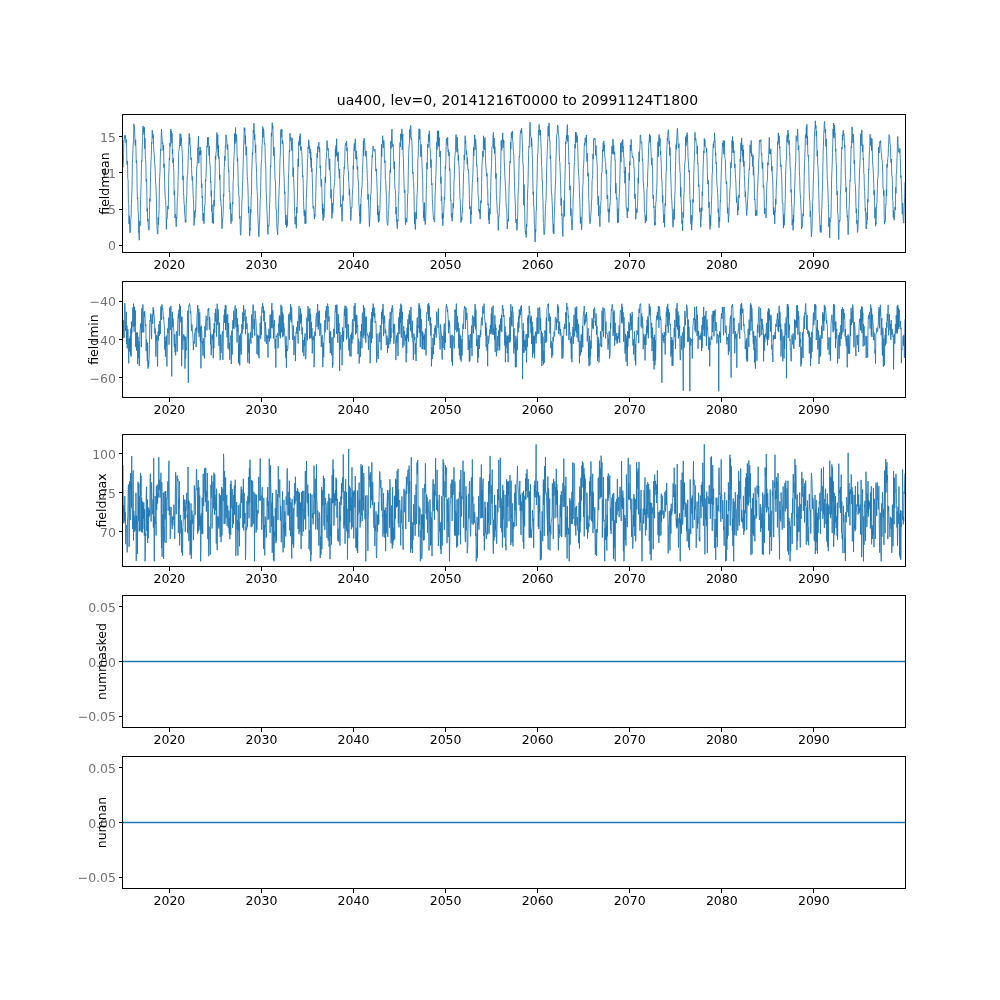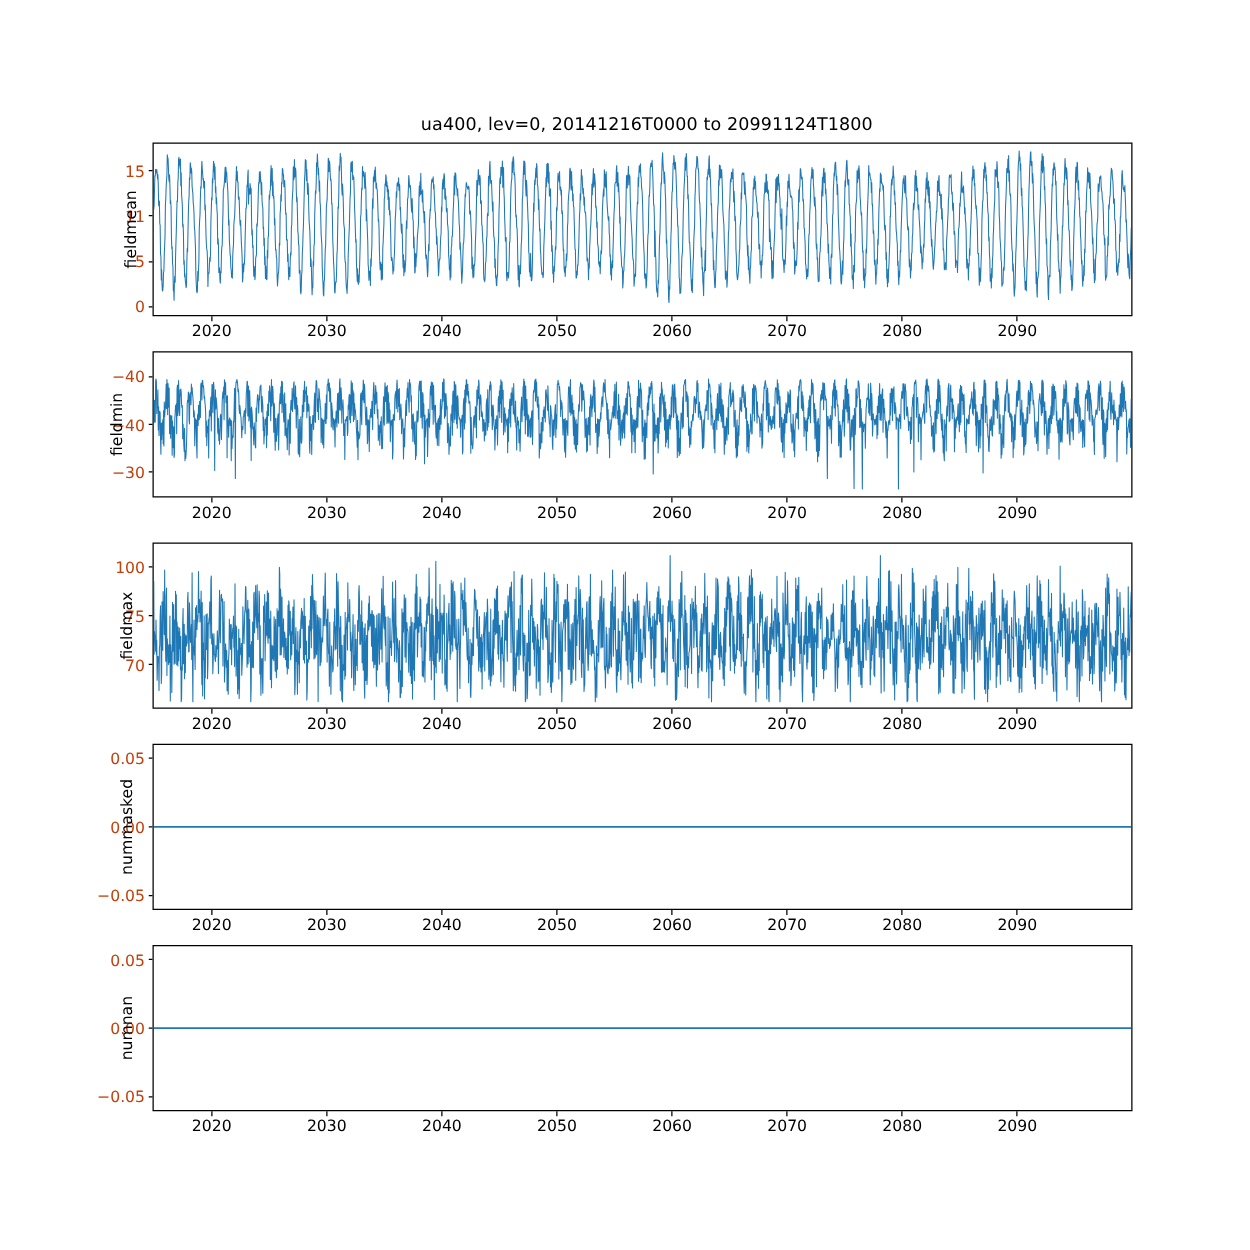--- a/index.html
+++ b/index.html
@@ -55,21 +55,21 @@
   .xtick {
     position: absolute;
     font-size: 12.5px;
     color: #000000;
     transform: translateX(-50%);
     white-space: nowrap;
   }
   .ytick {
     position: absolute;
     font-size: 12.5px;
-    color: #c2410c;
+    color: #737373;
     transform: translateY(-50%);
     white-space: nowrap;
     text-align: right;
     right: 0;
   }
   .xlabel {
     position: absolute;
     font-size: 12.5px;
     color: #000000;
     text-align: center;
@@ -112,21 +112,21 @@
     <div class="xtick" style="left: 721.791px; top: 257px;">2080</div>
     <div class="tickmark" style="left: 721.291px; top: 253px; width: 1px; height: 3.5px;"></div>
     <div class="xtick" style="left: 813.856px; top: 257px;">2090</div>
     <div class="tickmark" style="left: 813.356px; top: 253px; width: 1px; height: 3.5px;"></div>
     <div class="ylabel" style="width: 139px; left: 34px; top: 175.5px; transform: translateX(-69.5px) rotate(-90deg); transform-origin: 50% 50%; margin-left: 69.5px;">fieldmean</div>
     <div class="panel" style="left: 122px; top: 281px; width: 784px; height: 117px;">
       <svg viewBox="0 0 782 115" preserveAspectRatio="none">
         <path stroke-width="0.85" d="M 0.00 55.98 L 0.30 55.94 L 0.60 38.25 L 0.90 52.28 L 1.20 55.69 L 1.50 22.86 L 1.81 21.15 L 2.11 23.49 L 2.41 48.88 L 2.71 39.90 L 3.01 41.13 L 3.31 29.81 L 3.61 62.00 L 3.91 43.47 L 4.21 66.34 L 4.51 48.59 L 4.81 46.95 L 5.12 48.77 L 5.42 68.96 L 5.72 81.33 L 6.02 56.84 L 6.32 69.58 L 6.62 56.11 L 6.92 65.24 L 7.22 53.90 L 7.52 72.97 L 7.82 46.60 L 8.12 74.77 L 8.42 39.56 L 8.73 51.31 L 9.03 46.59 L 9.33 44.18 L 9.63 36.59 L 9.93 25.46 L 10.23 44.88 L 10.53 21.62 L 10.83 27.69 L 11.13 49.73 L 11.43 24.80 L 11.73 31.12 L 12.04 43.86 L 12.34 28.49 L 12.64 64.89 L 12.94 49.97 L 13.24 50.43 L 13.54 68.58 L 13.84 50.92 L 14.14 55.89 L 14.44 50.57 L 14.74 82.12 L 15.04 54.80 L 15.35 74.02 L 15.65 76.15 L 15.95 59.41 L 16.25 83.98 L 16.55 81.55 L 16.85 52.54 L 17.15 48.71 L 17.45 42.42 L 17.75 45.24 L 18.05 40.98 L 18.35 65.06 L 18.65 28.95 L 18.96 26.12 L 19.26 50.43 L 19.56 46.91 L 19.86 22.48 L 20.16 36.54 L 20.46 44.96 L 20.76 50.45 L 21.06 29.84 L 21.36 34.81 L 21.66 29.22 L 21.96 32.29 L 22.27 41.46 L 22.57 44.13 L 22.87 42.44 L 23.17 69.03 L 23.47 57.36 L 23.77 64.58 L 24.07 74.16 L 24.37 79.19 L 24.67 60.71 L 24.97 86.62 L 25.27 78.66 L 25.58 84.73 L 25.88 81.02 L 26.18 74.60 L 26.48 62.48 L 26.78 40.76 L 27.08 37.96 L 27.38 39.53 L 27.68 31.53 L 27.98 33.80 L 28.28 54.15 L 28.58 57.11 L 28.88 34.18 L 29.19 32.15 L 29.49 32.74 L 29.79 41.76 L 30.09 25.29 L 30.39 32.36 L 30.69 28.03 L 30.99 32.88 L 31.29 35.35 L 31.59 39.97 L 31.89 51.59 L 32.19 46.39 L 32.50 48.93 L 32.80 74.54 L 33.10 64.47 L 33.40 52.95 L 33.70 58.50 L 34.00 54.11 L 34.30 75.61 L 34.60 84.44 L 34.90 52.61 L 35.20 49.42 L 35.50 58.36 L 35.81 42.29 L 36.11 48.84 L 36.41 53.77 L 36.71 38.99 L 37.01 41.68 L 37.31 51.97 L 37.61 26.19 L 37.91 24.44 L 38.21 25.35 L 38.51 37.95 L 38.81 22.68 L 39.12 22.39 L 39.42 27.36 L 39.72 26.54 L 40.02 29.28 L 40.32 36.61 L 40.62 34.93 L 40.92 39.66 L 41.22 42.44 L 41.52 48.28 L 41.82 67.58 L 42.12 54.82 L 42.42 74.64 L 42.73 62.61 L 43.03 59.11 L 43.33 63.98 L 43.63 53.66 L 43.93 84.45 L 44.23 55.62 L 44.53 46.95 L 44.83 46.34 L 45.13 50.80 L 45.43 40.09 L 45.73 35.59 L 46.04 62.71 L 46.34 35.26 L 46.64 25.52 L 46.94 25.81 L 47.24 47.99 L 47.54 28.98 L 47.84 23.92 L 48.14 27.01 L 48.44 48.14 L 48.74 94.43 L 49.04 42.36 L 49.35 29.82 L 49.65 45.24 L 49.95 36.31 L 50.25 39.74 L 50.55 43.74 L 50.85 50.37 L 51.15 63.19 L 51.45 65.13 L 51.75 52.53 L 52.05 70.36 L 52.35 62.06 L 52.65 73.33 L 52.96 61.31 L 53.26 51.00 L 53.56 49.38 L 53.86 57.24 L 54.16 69.63 L 54.46 54.22 L 54.76 39.09 L 55.06 34.66 L 55.36 31.46 L 55.66 36.46 L 55.96 27.62 L 56.27 53.73 L 56.57 21.83 L 56.87 24.10 L 57.17 33.61 L 57.47 24.14 L 57.77 40.26 L 58.07 34.59 L 58.37 36.26 L 58.67 84.15 L 58.97 34.68 L 59.27 54.30 L 59.58 54.02 L 59.88 67.72 L 60.18 56.67 L 60.48 53.48 L 60.78 52.26 L 61.08 58.45 L 61.38 53.84 L 61.68 54.16 L 61.98 86.54 L 62.28 54.75 L 62.58 76.75 L 62.88 66.63 L 63.19 68.11 L 63.49 67.95 L 63.79 54.92 L 64.09 55.38 L 64.39 41.48 L 64.69 28.69 L 64.99 44.05 L 65.29 100.76 L 65.59 27.76 L 65.89 23.42 L 66.19 24.00 L 66.50 21.56 L 66.80 22.91 L 67.10 25.16 L 67.40 31.39 L 67.70 29.29 L 68.00 32.89 L 68.30 45.03 L 68.60 48.82 L 68.90 42.45 L 69.20 45.99 L 69.50 50.20 L 69.81 52.06 L 70.11 59.03 L 70.41 68.10 L 70.71 59.28 L 71.01 61.80 L 71.31 61.42 L 71.61 51.16 L 71.91 51.19 L 72.21 48.52 L 72.51 46.48 L 72.81 50.50 L 73.12 64.93 L 73.42 44.87 L 73.72 48.32 L 74.02 32.66 L 74.32 30.53 L 74.62 23.40 L 74.92 23.04 L 75.22 50.78 L 75.52 32.99 L 75.82 26.84 L 76.12 54.78 L 76.42 49.59 L 76.73 30.39 L 77.03 41.47 L 77.33 59.70 L 77.63 44.93 L 77.93 86.32 L 78.23 43.68 L 78.53 46.60 L 78.83 50.52 L 79.13 61.06 L 79.43 59.41 L 79.73 66.16 L 80.04 73.77 L 80.34 56.25 L 80.64 61.22 L 80.94 65.00 L 81.24 75.53 L 81.54 76.34 L 81.84 44.37 L 82.14 55.23 L 82.44 45.33 L 82.74 38.92 L 83.04 33.74 L 83.35 34.06 L 83.65 37.14 L 83.95 48.32 L 84.25 37.62 L 84.55 38.10 L 84.85 30.95 L 85.15 26.87 L 85.45 28.94 L 85.75 26.04 L 86.05 40.36 L 86.35 47.55 L 86.65 34.96 L 86.96 39.06 L 87.26 42.17 L 87.56 62.34 L 87.86 51.76 L 88.16 73.18 L 88.46 63.39 L 88.76 66.68 L 89.06 53.67 L 89.36 57.49 L 89.66 54.43 L 89.96 52.01 L 90.27 76.17 L 90.57 46.96 L 90.87 65.99 L 91.17 41.23 L 91.47 47.23 L 91.77 50.53 L 92.07 30.95 L 92.37 39.62 L 92.67 26.72 L 92.97 30.99 L 93.27 35.50 L 93.58 54.66 L 93.88 35.26 L 94.18 21.72 L 94.48 42.76 L 94.78 39.94 L 95.08 27.05 L 95.38 30.04 L 95.68 41.80 L 95.98 63.84 L 96.28 40.53 L 96.58 42.86 L 96.88 66.87 L 97.19 78.17 L 97.49 52.66 L 97.79 53.10 L 98.09 71.08 L 98.39 65.87 L 98.69 66.20 L 98.99 53.28 L 99.29 50.77 L 99.59 49.09 L 99.89 77.89 L 100.19 61.06 L 100.50 40.49 L 100.80 38.46 L 101.10 32.84 L 101.40 40.92 L 101.70 27.44 L 102.00 40.15 L 102.30 22.96 L 102.60 48.09 L 102.90 23.46 L 103.20 41.98 L 103.50 33.54 L 103.81 51.05 L 104.11 55.49 L 104.41 48.82 L 104.71 32.19 L 105.01 66.47 L 105.31 53.28 L 105.61 41.05 L 105.91 65.70 L 106.21 68.02 L 106.51 60.92 L 106.81 77.78 L 107.12 59.34 L 107.42 53.62 L 107.72 54.48 L 108.02 57.52 L 108.32 82.03 L 108.62 51.41 L 108.92 48.69 L 109.22 72.65 L 109.52 44.28 L 109.82 38.20 L 110.12 39.42 L 110.42 46.05 L 110.73 28.68 L 111.03 47.12 L 111.33 40.04 L 111.63 34.97 L 111.93 24.99 L 112.23 23.50 L 112.53 38.51 L 112.83 45.26 L 113.13 43.46 L 113.43 26.55 L 113.73 41.72 L 114.04 60.44 L 114.34 36.01 L 114.64 49.85 L 114.94 42.39 L 115.24 45.38 L 115.54 80.48 L 115.84 61.90 L 116.14 81.77 L 116.44 53.49 L 116.74 83.38 L 117.04 68.23 L 117.35 69.08 L 117.65 51.52 L 117.95 72.05 L 118.25 72.57 L 118.55 69.21 L 118.85 42.18 L 119.15 51.57 L 119.45 41.44 L 119.75 30.33 L 120.05 47.23 L 120.35 30.64 L 120.65 23.12 L 120.96 39.14 L 121.26 31.08 L 121.56 32.72 L 121.86 30.97 L 122.16 27.38 L 122.46 52.15 L 122.76 41.32 L 123.06 34.53 L 123.36 46.90 L 123.66 45.26 L 123.96 41.28 L 124.27 43.64 L 124.57 74.73 L 124.87 80.61 L 125.17 51.13 L 125.47 70.42 L 125.77 60.04 L 126.07 57.34 L 126.37 81.59 L 126.67 61.84 L 126.97 54.94 L 127.27 50.41 L 127.58 50.36 L 127.88 61.61 L 128.18 47.26 L 128.48 37.90 L 128.78 32.44 L 129.08 55.32 L 129.38 55.90 L 129.68 27.63 L 129.98 22.50 L 130.28 22.73 L 130.58 27.83 L 130.88 47.24 L 131.19 37.20 L 131.49 41.51 L 131.79 53.63 L 132.09 28.78 L 132.39 31.71 L 132.69 36.67 L 132.99 38.43 L 133.29 44.19 L 133.59 44.78 L 133.89 71.95 L 134.19 65.41 L 134.50 52.69 L 134.80 59.35 L 135.10 73.37 L 135.40 53.62 L 135.70 66.55 L 136.00 76.29 L 136.30 54.35 L 136.60 55.03 L 136.90 52.83 L 137.20 40.84 L 137.50 56.81 L 137.81 56.90 L 138.11 33.94 L 138.41 52.94 L 138.71 27.01 L 139.01 25.17 L 139.31 25.71 L 139.61 21.19 L 139.91 30.83 L 140.21 27.49 L 140.51 24.45 L 140.81 39.23 L 141.12 28.51 L 141.42 31.58 L 141.72 44.90 L 142.02 59.64 L 142.32 40.19 L 142.62 44.67 L 142.92 47.27 L 143.22 60.07 L 143.52 61.94 L 143.82 52.81 L 144.12 56.08 L 144.42 54.08 L 144.73 62.14 L 145.03 75.50 L 145.33 52.98 L 145.63 55.89 L 145.93 46.74 L 146.23 54.57 L 146.53 59.50 L 146.83 40.43 L 147.13 32.81 L 147.43 48.67 L 147.73 56.51 L 148.04 32.27 L 148.34 45.88 L 148.64 24.35 L 148.94 21.12 L 149.24 46.26 L 149.54 29.57 L 149.84 28.29 L 150.14 34.12 L 150.44 56.43 L 150.74 43.10 L 151.04 43.99 L 151.35 37.91 L 151.65 45.36 L 151.95 66.33 L 152.25 64.85 L 152.55 57.09 L 152.85 85.52 L 153.15 53.89 L 153.45 54.85 L 153.75 54.78 L 154.05 53.13 L 154.35 51.83 L 154.65 51.16 L 154.96 66.30 L 155.26 63.47 L 155.56 41.93 L 155.86 45.35 L 156.16 36.09 L 156.46 33.50 L 156.76 53.69 L 157.06 34.17 L 157.36 56.16 L 157.66 41.81 L 157.96 22.71 L 158.27 38.06 L 158.57 50.45 L 158.87 24.37 L 159.17 40.92 L 159.47 30.45 L 159.77 55.22 L 160.07 32.36 L 160.37 53.67 L 160.67 40.82 L 160.97 45.73 L 161.27 45.83 L 161.58 50.28 L 161.88 54.43 L 162.18 62.54 L 162.48 67.24 L 162.78 75.87 L 163.08 54.29 L 163.38 85.75 L 163.68 63.34 L 163.98 65.36 L 164.28 69.09 L 164.58 67.48 L 164.88 66.59 L 165.19 53.88 L 165.49 34.27 L 165.79 32.37 L 166.09 49.93 L 166.39 57.63 L 166.69 32.17 L 166.99 30.44 L 167.29 38.06 L 167.59 22.12 L 167.89 25.52 L 168.19 40.18 L 168.50 25.41 L 168.80 28.37 L 169.10 41.59 L 169.40 50.23 L 169.70 57.99 L 170.00 56.94 L 170.30 43.54 L 170.60 50.71 L 170.90 73.05 L 171.20 70.47 L 171.50 53.90 L 171.81 54.27 L 172.11 55.06 L 172.41 79.11 L 172.71 59.67 L 173.01 50.26 L 173.31 50.97 L 173.61 45.16 L 173.91 51.90 L 174.21 49.60 L 174.51 39.07 L 174.81 46.66 L 175.12 61.50 L 175.42 38.29 L 175.72 30.08 L 176.02 23.97 L 176.32 30.36 L 176.62 48.71 L 176.92 33.72 L 177.22 41.57 L 177.52 26.52 L 177.82 31.45 L 178.12 40.45 L 178.42 31.78 L 178.73 46.50 L 179.03 52.46 L 179.33 45.54 L 179.63 70.40 L 179.93 65.95 L 180.23 57.94 L 180.53 60.31 L 180.83 74.19 L 181.13 65.02 L 181.43 55.16 L 181.73 63.96 L 182.04 51.41 L 182.34 76.93 L 182.64 76.91 L 182.94 76.76 L 183.24 63.16 L 183.54 46.64 L 183.84 35.48 L 184.14 54.97 L 184.44 58.26 L 184.74 31.45 L 185.04 24.18 L 185.35 39.20 L 185.65 38.97 L 185.95 27.34 L 186.25 38.26 L 186.55 56.84 L 186.85 26.36 L 187.15 55.57 L 187.45 31.86 L 187.75 34.09 L 188.05 56.56 L 188.35 40.30 L 188.65 55.31 L 188.96 45.98 L 189.26 71.35 L 189.56 63.69 L 189.86 54.77 L 190.16 58.10 L 190.46 54.14 L 190.76 53.58 L 191.06 85.14 L 191.36 79.38 L 191.66 49.68 L 191.96 50.40 L 192.27 53.76 L 192.57 54.10 L 192.87 36.93 L 193.17 33.52 L 193.47 32.14 L 193.77 30.84 L 194.07 44.89 L 194.37 26.52 L 194.67 21.95 L 194.97 30.99 L 195.27 47.53 L 195.58 29.57 L 195.88 43.20 L 196.18 38.82 L 196.48 28.75 L 196.78 53.76 L 197.08 52.04 L 197.38 47.54 L 197.68 41.16 L 197.98 46.13 L 198.28 64.95 L 198.58 55.40 L 198.88 56.86 L 199.19 53.05 L 199.49 61.98 L 199.79 85.20 L 200.09 71.84 L 200.39 60.87 L 200.69 75.32 L 200.99 59.96 L 201.29 54.24 L 201.59 42.29 L 201.89 38.23 L 202.19 50.36 L 202.50 36.47 L 202.80 28.63 L 203.10 35.74 L 203.40 24.01 L 203.70 35.97 L 204.00 40.31 L 204.30 47.75 L 204.60 21.56 L 204.90 25.41 L 205.20 24.58 L 205.50 27.37 L 205.81 39.47 L 206.11 34.57 L 206.41 60.90 L 206.71 49.88 L 207.01 54.90 L 207.31 71.14 L 207.61 49.06 L 207.91 55.54 L 208.21 56.53 L 208.51 71.40 L 208.81 73.27 L 209.12 55.28 L 209.42 85.63 L 209.72 80.87 L 210.02 82.51 L 210.32 58.24 L 210.62 46.87 L 210.92 47.11 L 211.22 55.49 L 211.52 53.60 L 211.82 42.01 L 212.12 27.53 L 212.42 25.54 L 212.73 23.11 L 213.03 30.40 L 213.33 23.30 L 213.63 51.97 L 213.93 22.58 L 214.23 34.81 L 214.53 51.21 L 214.83 60.63 L 215.13 32.09 L 215.43 33.76 L 215.73 50.94 L 216.04 41.03 L 216.34 64.36 L 216.64 89.03 L 216.94 50.03 L 217.24 67.71 L 217.54 62.68 L 217.84 54.68 L 218.14 54.51 L 218.44 53.40 L 218.74 52.87 L 219.04 83.24 L 219.35 68.49 L 219.65 45.36 L 219.95 58.48 L 220.25 49.05 L 220.55 59.72 L 220.85 52.39 L 221.15 31.70 L 221.45 27.07 L 221.75 34.04 L 222.05 23.67 L 222.35 33.54 L 222.65 45.66 L 222.96 24.12 L 223.26 25.90 L 223.56 57.40 L 223.86 26.44 L 224.16 41.53 L 224.46 42.66 L 224.76 47.54 L 225.06 55.77 L 225.36 42.30 L 225.66 64.05 L 225.96 68.45 L 226.27 56.40 L 226.57 64.62 L 226.87 74.16 L 227.17 54.96 L 227.47 53.96 L 227.77 52.82 L 228.07 74.56 L 228.37 53.86 L 228.67 50.68 L 228.97 61.46 L 229.27 40.72 L 229.58 37.44 L 229.88 57.42 L 230.18 45.77 L 230.48 44.78 L 230.78 40.16 L 231.08 23.86 L 231.38 38.91 L 231.68 29.51 L 231.98 21.11 L 232.28 21.84 L 232.58 52.52 L 232.88 32.69 L 233.19 51.12 L 233.49 50.26 L 233.79 33.11 L 234.09 39.81 L 234.39 45.13 L 234.69 43.03 L 234.99 72.16 L 235.29 68.47 L 235.59 56.89 L 235.89 63.12 L 236.19 81.48 L 236.50 73.46 L 236.80 74.05 L 237.10 59.66 L 237.40 74.73 L 237.70 49.25 L 238.00 50.55 L 238.30 54.24 L 238.60 42.10 L 238.90 66.27 L 239.20 33.84 L 239.50 30.73 L 239.81 34.66 L 240.11 55.94 L 240.41 23.15 L 240.71 24.64 L 241.01 53.34 L 241.31 41.04 L 241.61 25.85 L 241.91 37.43 L 242.21 57.01 L 242.51 35.41 L 242.81 60.58 L 243.12 34.46 L 243.42 37.72 L 243.72 50.02 L 244.02 50.40 L 244.32 53.38 L 244.62 52.34 L 244.92 53.16 L 245.22 57.81 L 245.52 67.77 L 245.82 53.75 L 246.12 55.38 L 246.42 53.33 L 246.73 50.28 L 247.03 81.18 L 247.33 78.62 L 247.63 43.04 L 247.93 38.21 L 248.23 36.42 L 248.53 61.15 L 248.83 30.06 L 249.13 56.43 L 249.43 26.16 L 249.73 40.09 L 250.04 21.64 L 250.34 22.51 L 250.64 33.88 L 250.94 26.18 L 251.24 25.46 L 251.54 35.54 L 251.84 31.21 L 252.14 40.58 L 252.44 39.53 L 252.74 39.09 L 253.04 42.33 L 253.35 57.33 L 253.65 80.64 L 253.95 51.76 L 254.25 65.31 L 254.55 73.87 L 254.85 73.15 L 255.15 77.07 L 255.45 72.26 L 255.75 55.99 L 256.05 51.59 L 256.35 50.52 L 256.65 56.78 L 256.96 60.04 L 257.26 43.20 L 257.56 45.69 L 257.86 44.42 L 258.16 68.27 L 258.46 30.04 L 258.76 42.20 L 259.06 36.80 L 259.36 27.12 L 259.66 36.83 L 259.96 21.94 L 260.27 24.88 L 260.57 54.05 L 260.87 35.72 L 261.17 41.16 L 261.47 33.73 L 261.77 37.05 L 262.07 51.40 L 262.37 47.09 L 262.67 47.72 L 262.97 49.98 L 263.27 62.91 L 263.58 62.05 L 263.88 53.60 L 264.18 53.75 L 264.48 70.73 L 264.78 62.17 L 265.08 56.13 L 265.38 66.24 L 265.68 65.62 L 265.98 42.12 L 266.28 38.70 L 266.58 37.10 L 266.88 62.21 L 267.19 29.87 L 267.49 59.38 L 267.79 46.23 L 268.09 55.98 L 268.39 34.89 L 268.69 26.39 L 268.99 30.14 L 269.29 23.20 L 269.59 25.24 L 269.89 26.19 L 270.19 50.73 L 270.50 42.41 L 270.80 61.87 L 271.10 57.43 L 271.40 41.94 L 271.70 44.95 L 272.00 52.77 L 272.30 59.03 L 272.60 59.16 L 272.90 78.07 L 273.20 67.36 L 273.50 53.57 L 273.81 60.82 L 274.11 60.61 L 274.41 50.66 L 274.71 59.23 L 275.01 74.03 L 275.31 58.14 L 275.61 37.36 L 275.91 35.30 L 276.21 47.20 L 276.51 30.65 L 276.81 52.15 L 277.12 26.69 L 277.42 40.92 L 277.72 21.74 L 278.02 26.12 L 278.32 55.73 L 278.62 23.36 L 278.92 31.77 L 279.22 36.88 L 279.52 30.14 L 279.82 65.76 L 280.12 54.73 L 280.42 53.51 L 280.73 44.27 L 281.03 63.54 L 281.33 48.94 L 281.63 52.41 L 281.93 54.45 L 282.23 55.05 L 282.53 58.69 L 282.83 53.34 L 283.13 80.25 L 283.43 52.25 L 283.73 71.15 L 284.04 45.72 L 284.34 56.33 L 284.64 40.33 L 284.94 37.18 L 285.24 40.85 L 285.54 59.61 L 285.84 32.33 L 286.14 32.49 L 286.44 42.18 L 286.74 28.29 L 287.04 37.11 L 287.35 33.73 L 287.65 49.17 L 287.95 24.89 L 288.25 40.22 L 288.55 49.85 L 288.85 52.24 L 289.15 55.71 L 289.45 38.78 L 289.75 59.68 L 290.05 59.41 L 290.35 77.95 L 290.65 57.91 L 290.96 51.55 L 291.26 57.88 L 291.56 57.22 L 291.86 54.87 L 292.16 72.18 L 292.46 61.39 L 292.76 66.72 L 293.06 79.02 L 293.36 64.51 L 293.66 46.42 L 293.96 41.65 L 294.27 35.59 L 294.57 55.38 L 294.87 42.83 L 295.17 46.13 L 295.47 27.20 L 295.77 27.28 L 296.07 21.28 L 296.37 50.63 L 296.67 23.24 L 296.97 31.49 L 297.27 65.19 L 297.58 26.78 L 297.88 53.82 L 298.18 42.06 L 298.48 37.47 L 298.78 46.37 L 299.08 67.06 L 299.38 49.48 L 299.68 67.04 L 299.98 50.66 L 300.28 57.33 L 300.58 54.03 L 300.88 64.53 L 301.19 67.91 L 301.49 52.56 L 301.79 67.31 L 302.09 52.45 L 302.39 47.13 L 302.69 46.54 L 302.99 73.49 L 303.29 61.94 L 303.59 34.04 L 303.89 30.50 L 304.19 31.82 L 304.50 28.41 L 304.80 23.09 L 305.10 21.89 L 305.40 38.88 L 305.70 21.19 L 306.00 35.71 L 306.30 23.86 L 306.60 38.64 L 306.90 42.79 L 307.20 43.78 L 307.50 35.41 L 307.81 53.47 L 308.11 41.53 L 308.41 84.30 L 308.71 76.83 L 309.01 65.20 L 309.31 76.96 L 309.61 74.46 L 309.91 55.94 L 310.21 66.13 L 310.51 72.20 L 310.81 51.98 L 311.12 52.03 L 311.42 62.72 L 311.72 46.13 L 312.02 50.36 L 312.32 43.40 L 312.62 52.14 L 312.92 46.25 L 313.22 55.59 L 313.52 31.28 L 313.82 29.63 L 314.12 33.08 L 314.42 36.32 L 314.73 41.29 L 315.03 46.12 L 315.33 26.56 L 315.63 37.44 L 315.93 49.22 L 316.23 53.13 L 316.53 57.40 L 316.83 56.81 L 317.13 67.38 L 317.43 42.43 L 317.73 44.85 L 318.04 49.72 L 318.34 50.47 L 318.64 58.82 L 318.94 73.63 L 319.24 77.55 L 319.54 53.82 L 319.84 54.11 L 320.14 66.17 L 320.44 59.91 L 320.74 50.12 L 321.04 44.79 L 321.35 41.55 L 321.65 68.03 L 321.95 49.59 L 322.25 60.95 L 322.55 50.20 L 322.85 25.40 L 323.15 25.33 L 323.45 22.27 L 323.75 25.67 L 324.05 24.58 L 324.35 30.03 L 324.65 27.30 L 324.96 32.67 L 325.26 37.07 L 325.56 51.26 L 325.86 38.17 L 326.16 45.07 L 326.46 39.90 L 326.76 43.42 L 327.06 53.49 L 327.36 65.95 L 327.66 53.77 L 327.96 54.25 L 328.27 53.49 L 328.57 75.87 L 328.87 79.69 L 329.17 52.68 L 329.47 83.70 L 329.77 67.21 L 330.07 55.39 L 330.37 54.36 L 330.67 55.96 L 330.97 62.93 L 331.27 66.42 L 331.58 37.14 L 331.88 27.49 L 332.18 30.00 L 332.48 28.00 L 332.78 47.87 L 333.08 28.31 L 333.38 21.59 L 333.68 50.20 L 333.98 48.61 L 334.28 38.97 L 334.58 34.00 L 334.88 48.82 L 335.19 40.61 L 335.49 56.37 L 335.79 66.31 L 336.09 46.15 L 336.39 73.42 L 336.69 51.80 L 336.99 66.79 L 337.29 77.45 L 337.59 55.96 L 337.89 53.64 L 338.19 79.61 L 338.50 61.45 L 338.80 57.30 L 339.10 73.52 L 339.40 55.51 L 339.70 48.02 L 340.00 41.72 L 340.30 47.07 L 340.60 42.41 L 340.90 28.59 L 341.20 27.38 L 341.50 24.05 L 341.81 26.22 L 342.11 25.32 L 342.41 46.99 L 342.71 37.59 L 343.01 25.83 L 343.31 37.80 L 343.61 37.80 L 343.91 30.81 L 344.21 36.65 L 344.51 38.89 L 344.81 54.09 L 345.12 67.91 L 345.42 65.27 L 345.72 53.41 L 346.02 52.77 L 346.32 79.66 L 346.62 58.14 L 346.92 78.60 L 347.22 59.76 L 347.52 52.80 L 347.82 51.94 L 348.12 65.86 L 348.42 56.80 L 348.73 43.50 L 349.03 73.94 L 349.33 36.82 L 349.63 33.63 L 349.93 38.52 L 350.23 45.20 L 350.53 51.41 L 350.83 34.97 L 351.13 44.56 L 351.43 41.97 L 351.73 28.36 L 352.04 22.08 L 352.34 24.29 L 352.64 47.39 L 352.94 27.74 L 353.24 46.27 L 353.54 64.01 L 353.84 57.07 L 354.14 58.09 L 354.44 57.74 L 354.74 80.70 L 355.04 52.99 L 355.35 75.62 L 355.65 65.33 L 355.95 53.54 L 356.25 66.95 L 356.55 62.66 L 356.85 53.45 L 357.15 55.10 L 357.45 48.29 L 357.75 53.18 L 358.05 41.93 L 358.35 38.91 L 358.65 35.44 L 358.96 38.25 L 359.26 43.39 L 359.56 28.10 L 359.86 24.29 L 360.16 26.27 L 360.46 31.56 L 360.76 31.19 L 361.06 21.64 L 361.36 33.88 L 361.66 36.18 L 361.96 38.59 L 362.27 41.98 L 362.57 53.73 L 362.87 40.82 L 363.17 65.05 L 363.47 45.68 L 363.77 57.09 L 364.07 68.85 L 364.37 62.42 L 364.67 84.17 L 364.97 53.66 L 365.27 61.17 L 365.58 61.58 L 365.88 58.47 L 366.18 55.58 L 366.48 52.69 L 366.78 47.76 L 367.08 48.86 L 367.38 43.08 L 367.68 52.15 L 367.98 44.56 L 368.28 31.42 L 368.58 50.62 L 368.88 25.43 L 369.19 52.59 L 369.49 34.84 L 369.79 35.66 L 370.09 23.56 L 370.39 44.82 L 370.69 52.78 L 370.99 46.79 L 371.29 48.59 L 371.59 57.61 L 371.89 33.36 L 372.19 69.95 L 372.50 42.56 L 372.80 47.43 L 373.10 46.19 L 373.40 74.27 L 373.70 69.91 L 374.00 58.95 L 374.30 55.24 L 374.60 53.90 L 374.90 68.67 L 375.20 60.07 L 375.50 50.59 L 375.81 48.40 L 376.11 64.28 L 376.41 42.56 L 376.71 68.34 L 377.01 51.19 L 377.31 48.67 L 377.61 36.61 L 377.91 48.68 L 378.21 43.15 L 378.51 32.92 L 378.81 49.94 L 379.12 32.78 L 379.42 23.17 L 379.72 23.59 L 380.02 28.51 L 380.32 26.83 L 380.62 35.02 L 380.92 33.11 L 381.22 35.83 L 381.52 55.25 L 381.82 63.49 L 382.12 44.42 L 382.42 80.24 L 382.73 50.09 L 383.03 65.80 L 383.33 59.32 L 383.63 61.33 L 383.93 53.67 L 384.23 71.15 L 384.53 54.06 L 384.83 54.35 L 385.13 80.10 L 385.43 54.94 L 385.73 57.23 L 386.04 52.54 L 386.34 60.65 L 386.64 41.62 L 386.94 35.14 L 387.24 59.69 L 387.54 49.84 L 387.84 22.16 L 388.14 38.86 L 388.44 43.21 L 388.74 29.21 L 389.04 44.42 L 389.35 24.51 L 389.65 28.89 L 389.95 29.45 L 390.25 33.06 L 390.55 57.79 L 390.85 71.42 L 391.15 46.21 L 391.45 66.09 L 391.75 66.23 L 392.05 59.78 L 392.35 85.36 L 392.65 57.74 L 392.96 53.74 L 393.26 85.07 L 393.56 59.32 L 393.86 56.52 L 394.16 60.63 L 394.46 68.14 L 394.76 43.21 L 395.06 40.37 L 395.36 50.24 L 395.66 34.39 L 395.96 45.71 L 396.27 27.39 L 396.57 36.38 L 396.87 34.58 L 397.17 28.09 L 397.47 32.94 L 397.77 24.64 L 398.07 29.18 L 398.37 23.32 L 398.67 27.23 L 398.97 46.72 L 399.27 47.64 L 399.58 97.11 L 399.88 56.29 L 400.18 41.14 L 400.48 71.03 L 400.78 48.79 L 401.08 70.51 L 401.38 57.94 L 401.68 64.27 L 401.98 58.30 L 402.28 59.27 L 402.58 68.38 L 402.88 53.75 L 403.19 52.25 L 403.49 80.39 L 403.79 69.70 L 404.09 52.22 L 404.39 64.71 L 404.69 35.70 L 404.99 41.54 L 405.29 33.09 L 405.59 55.57 L 405.89 45.23 L 406.19 23.86 L 406.50 30.66 L 406.80 29.30 L 407.10 37.32 L 407.40 41.36 L 407.70 35.68 L 408.00 51.29 L 408.30 33.88 L 408.60 62.02 L 408.90 57.20 L 409.20 39.69 L 409.50 75.37 L 409.81 45.14 L 410.11 71.79 L 410.41 60.90 L 410.71 53.94 L 411.01 69.42 L 411.31 53.70 L 411.61 76.33 L 411.91 60.06 L 412.21 52.06 L 412.51 49.67 L 412.81 56.69 L 413.12 61.38 L 413.42 50.33 L 413.72 54.24 L 414.02 35.61 L 414.32 51.60 L 414.62 34.72 L 414.92 25.76 L 415.22 26.23 L 415.52 33.75 L 415.82 51.96 L 416.12 47.31 L 416.42 25.96 L 416.73 25.34 L 417.03 31.34 L 417.33 48.20 L 417.63 36.27 L 417.93 48.95 L 418.23 61.46 L 418.53 49.32 L 418.83 84.02 L 419.13 50.86 L 419.43 73.45 L 419.73 78.90 L 420.04 54.55 L 420.34 82.56 L 420.64 79.22 L 420.94 68.65 L 421.24 80.83 L 421.54 58.98 L 421.84 48.33 L 422.14 51.15 L 422.44 49.09 L 422.74 61.01 L 423.04 41.30 L 423.35 35.65 L 423.65 59.56 L 423.95 26.78 L 424.25 25.75 L 424.55 24.85 L 424.85 22.23 L 425.15 23.09 L 425.45 21.58 L 425.75 39.21 L 426.05 33.94 L 426.35 31.50 L 426.65 33.14 L 426.96 51.38 L 427.26 34.70 L 427.56 38.02 L 427.86 66.21 L 428.16 58.98 L 428.46 62.75 L 428.76 75.84 L 429.06 62.70 L 429.36 60.82 L 429.66 73.41 L 429.96 55.28 L 430.27 59.50 L 430.57 54.70 L 430.87 54.75 L 431.17 49.67 L 431.47 54.40 L 431.77 49.76 L 432.07 41.22 L 432.37 35.50 L 432.67 35.18 L 432.97 36.80 L 433.27 48.13 L 433.58 40.00 L 433.88 36.93 L 434.18 40.92 L 434.48 23.86 L 434.78 22.36 L 435.08 31.23 L 435.38 24.73 L 435.68 51.83 L 435.98 44.11 L 436.28 48.35 L 436.58 39.60 L 436.88 46.30 L 437.19 53.51 L 437.49 46.97 L 437.79 50.36 L 438.09 50.84 L 438.39 59.33 L 438.69 65.14 L 438.99 76.82 L 439.29 67.50 L 439.59 53.89 L 439.89 75.89 L 440.19 69.69 L 440.50 57.23 L 440.80 51.16 L 441.10 45.29 L 441.40 46.87 L 441.70 42.03 L 442.00 42.19 L 442.30 46.63 L 442.60 30.49 L 442.90 33.24 L 443.20 30.56 L 443.50 53.55 L 443.81 21.16 L 444.11 27.52 L 444.41 27.08 L 444.71 25.28 L 445.01 28.47 L 445.31 35.83 L 445.61 33.87 L 445.91 58.08 L 446.21 40.53 L 446.51 44.65 L 446.81 51.54 L 447.12 50.59 L 447.42 61.20 L 447.72 56.72 L 448.02 62.16 L 448.32 76.86 L 448.62 54.43 L 448.92 80.20 L 449.22 54.52 L 449.52 53.11 L 449.82 45.08 L 450.12 46.12 L 450.42 61.63 L 450.73 38.85 L 451.03 32.91 L 451.33 53.20 L 451.63 54.50 L 451.93 44.50 L 452.23 25.43 L 452.53 48.55 L 452.83 27.22 L 453.13 36.01 L 453.43 50.77 L 453.73 24.52 L 454.04 55.47 L 454.34 37.40 L 454.64 38.37 L 454.94 52.44 L 455.24 60.00 L 455.54 41.88 L 455.84 45.00 L 456.14 61.17 L 456.44 81.38 L 456.74 64.02 L 457.04 58.96 L 457.35 73.43 L 457.65 65.87 L 457.95 58.73 L 458.25 52.30 L 458.55 70.25 L 458.85 53.64 L 459.15 59.28 L 459.45 44.11 L 459.75 65.35 L 460.05 34.81 L 460.35 33.95 L 460.65 29.36 L 460.96 29.47 L 461.26 24.03 L 461.56 43.38 L 461.86 37.81 L 462.16 41.44 L 462.46 36.90 L 462.76 32.37 L 463.06 39.38 L 463.36 30.12 L 463.66 32.53 L 463.96 35.17 L 464.27 59.35 L 464.57 51.13 L 464.87 51.70 L 465.17 46.21 L 465.47 76.25 L 465.77 60.33 L 466.07 84.26 L 466.37 58.78 L 466.67 53.75 L 466.97 82.89 L 467.27 64.37 L 467.58 74.12 L 467.88 58.62 L 468.18 66.48 L 468.48 50.37 L 468.78 47.43 L 469.08 36.05 L 469.38 44.77 L 469.68 46.11 L 469.98 38.11 L 470.28 47.16 L 470.58 27.27 L 470.88 35.95 L 471.19 27.59 L 471.49 25.69 L 471.79 28.06 L 472.09 40.27 L 472.39 39.10 L 472.69 43.81 L 472.99 31.42 L 473.29 34.59 L 473.59 52.81 L 473.89 45.19 L 474.19 44.38 L 474.50 79.01 L 474.80 65.78 L 475.10 54.89 L 475.40 75.27 L 475.70 57.61 L 476.00 80.36 L 476.30 72.83 L 476.60 67.37 L 476.90 61.57 L 477.20 63.69 L 477.50 49.28 L 477.81 55.28 L 478.11 54.94 L 478.41 65.11 L 478.71 65.00 L 479.01 28.78 L 479.31 49.07 L 479.61 36.36 L 479.91 25.43 L 480.21 28.02 L 480.51 54.75 L 480.81 34.58 L 481.12 26.23 L 481.42 27.56 L 481.72 28.68 L 482.02 31.46 L 482.32 46.52 L 482.62 56.38 L 482.92 39.51 L 483.22 49.51 L 483.52 50.25 L 483.82 51.82 L 484.12 51.47 L 484.42 52.31 L 484.73 56.31 L 485.03 67.54 L 485.33 56.80 L 485.63 62.30 L 485.93 53.26 L 486.23 49.26 L 486.53 76.52 L 486.83 74.41 L 487.13 72.75 L 487.43 41.07 L 487.73 46.46 L 488.04 33.57 L 488.34 27.29 L 488.64 28.69 L 488.94 24.29 L 489.24 22.37 L 489.54 25.02 L 489.84 26.41 L 490.14 53.80 L 490.44 30.33 L 490.74 50.63 L 491.04 28.49 L 491.35 33.26 L 491.65 63.66 L 491.95 44.95 L 492.25 40.72 L 492.55 54.46 L 492.85 58.18 L 493.15 57.04 L 493.45 51.29 L 493.75 59.16 L 494.05 61.63 L 494.35 53.97 L 494.65 60.34 L 494.96 55.14 L 495.26 50.86 L 495.56 54.31 L 495.86 56.82 L 496.16 43.43 L 496.46 58.02 L 496.76 60.83 L 497.06 33.34 L 497.36 28.91 L 497.66 28.06 L 497.96 29.40 L 498.27 28.78 L 498.57 40.37 L 498.87 21.78 L 499.17 41.41 L 499.47 24.88 L 499.77 38.00 L 500.07 30.19 L 500.37 36.19 L 500.67 59.76 L 500.97 35.25 L 501.27 45.68 L 501.58 46.43 L 501.88 68.12 L 502.18 71.77 L 502.48 51.94 L 502.78 60.31 L 503.08 79.66 L 503.38 56.61 L 503.68 66.70 L 503.98 53.66 L 504.28 84.07 L 504.58 49.24 L 504.88 64.58 L 505.19 49.98 L 505.49 56.23 L 505.79 40.17 L 506.09 43.39 L 506.39 56.19 L 506.69 42.11 L 506.99 48.63 L 507.29 31.45 L 507.59 33.14 L 507.89 43.68 L 508.19 33.90 L 508.50 47.86 L 508.80 38.99 L 509.10 29.92 L 509.40 31.43 L 509.70 59.49 L 510.00 63.60 L 510.30 57.29 L 510.60 72.41 L 510.90 71.28 L 511.20 64.89 L 511.50 49.44 L 511.81 60.41 L 512.11 78.61 L 512.41 62.17 L 512.71 83.33 L 513.01 62.86 L 513.31 55.15 L 513.61 52.97 L 513.91 48.50 L 514.21 50.35 L 514.51 51.53 L 514.81 52.77 L 515.12 37.47 L 515.42 35.03 L 515.72 61.17 L 516.02 26.75 L 516.32 31.05 L 516.62 26.97 L 516.92 22.52 L 517.22 23.19 L 517.52 21.63 L 517.82 23.78 L 518.12 44.53 L 518.42 33.28 L 518.73 31.42 L 519.03 46.35 L 519.33 34.72 L 519.63 40.40 L 519.93 43.36 L 520.23 67.13 L 520.53 56.78 L 520.83 51.93 L 521.13 57.24 L 521.43 62.67 L 521.73 54.68 L 522.04 78.41 L 522.34 59.43 L 522.64 52.67 L 522.94 62.94 L 523.24 52.48 L 523.54 44.34 L 523.84 53.04 L 524.14 37.96 L 524.44 50.58 L 524.74 34.56 L 525.04 36.33 L 525.35 56.15 L 525.65 37.25 L 525.95 34.04 L 526.25 21.71 L 526.55 33.31 L 526.85 26.71 L 527.15 24.40 L 527.45 26.20 L 527.75 39.44 L 528.05 48.53 L 528.35 56.20 L 528.65 40.85 L 528.96 69.06 L 529.26 62.62 L 529.56 45.66 L 529.86 58.23 L 530.16 78.97 L 530.46 78.07 L 530.76 55.34 L 531.06 87.39 L 531.36 53.90 L 531.66 52.77 L 531.96 83.06 L 532.27 58.01 L 532.57 78.31 L 532.87 64.11 L 533.17 40.54 L 533.47 36.81 L 533.77 33.45 L 534.07 38.12 L 534.37 30.13 L 534.67 34.78 L 534.97 37.08 L 535.27 23.98 L 535.58 24.88 L 535.88 45.78 L 536.18 26.03 L 536.48 24.70 L 536.78 29.03 L 537.08 37.93 L 537.38 34.76 L 537.68 38.22 L 537.98 37.26 L 538.28 52.33 L 538.58 70.89 L 538.88 100.83 L 539.19 51.12 L 539.49 51.34 L 539.79 56.24 L 540.09 58.98 L 540.39 57.19 L 540.69 53.21 L 540.99 61.17 L 541.29 50.17 L 541.59 55.17 L 541.89 55.60 L 542.19 72.51 L 542.50 42.93 L 542.80 53.64 L 543.10 32.09 L 543.40 29.81 L 543.70 34.70 L 544.00 24.72 L 544.30 44.37 L 544.60 22.64 L 544.90 21.86 L 545.20 50.79 L 545.50 26.97 L 545.81 37.46 L 546.11 35.64 L 546.41 30.48 L 546.71 41.45 L 547.01 43.07 L 547.31 41.88 L 547.61 49.43 L 547.91 74.61 L 548.21 58.41 L 548.51 71.58 L 548.81 55.02 L 549.12 83.76 L 549.42 58.06 L 549.72 82.27 L 550.02 83.74 L 550.32 64.37 L 550.62 60.63 L 550.92 55.67 L 551.22 46.01 L 551.52 54.89 L 551.82 37.86 L 552.12 45.93 L 552.42 66.95 L 552.73 59.13 L 553.03 26.36 L 553.33 33.14 L 553.63 44.99 L 553.93 22.22 L 554.23 21.12 L 554.53 47.47 L 554.83 30.76 L 555.13 29.52 L 555.43 56.40 L 555.73 34.40 L 556.04 33.28 L 556.34 54.04 L 556.64 43.72 L 556.94 70.39 L 557.24 78.14 L 557.54 76.96 L 557.84 61.70 L 558.14 53.88 L 558.44 62.98 L 558.74 67.68 L 559.04 54.26 L 559.35 52.86 L 559.65 50.48 L 559.95 80.56 L 560.25 108.75 L 560.55 44.71 L 560.85 52.57 L 561.15 65.70 L 561.45 59.61 L 561.75 29.47 L 562.05 28.94 L 562.35 43.31 L 562.65 36.42 L 562.96 36.30 L 563.26 34.96 L 563.56 22.62 L 563.86 23.24 L 564.16 24.79 L 564.46 28.14 L 564.76 60.05 L 565.06 39.14 L 565.36 37.62 L 565.66 59.51 L 565.96 44.86 L 566.27 54.18 L 566.57 69.08 L 566.87 109.25 L 567.17 55.56 L 567.47 58.40 L 567.77 63.39 L 568.07 59.13 L 568.37 57.29 L 568.67 59.03 L 568.97 57.42 L 569.27 76.62 L 569.58 55.57 L 569.88 45.05 L 570.18 42.14 L 570.48 36.59 L 570.78 37.19 L 571.08 36.04 L 571.38 38.01 L 571.68 25.10 L 571.98 48.46 L 572.28 37.17 L 572.58 48.31 L 572.88 50.39 L 573.19 39.38 L 573.49 24.48 L 573.79 30.05 L 574.09 53.89 L 574.39 32.74 L 574.69 41.31 L 574.99 66.78 L 575.29 60.52 L 575.59 49.01 L 575.89 53.35 L 576.19 53.62 L 576.50 53.79 L 576.80 57.92 L 577.10 55.71 L 577.40 53.51 L 577.70 57.29 L 578.00 50.89 L 578.30 50.46 L 578.60 68.90 L 578.90 43.07 L 579.20 65.74 L 579.50 46.09 L 579.81 35.05 L 580.11 47.91 L 580.41 33.40 L 580.71 24.92 L 581.01 53.94 L 581.31 51.89 L 581.61 33.70 L 581.91 54.33 L 582.21 48.21 L 582.51 33.64 L 582.81 31.19 L 583.12 28.96 L 583.42 63.81 L 583.72 45.39 L 584.02 37.48 L 584.32 48.02 L 584.62 44.81 L 584.92 53.69 L 585.22 54.11 L 585.52 61.91 L 585.82 68.13 L 586.12 55.42 L 586.42 59.57 L 586.73 84.36 L 587.03 61.41 L 587.33 62.61 L 587.63 58.56 L 587.93 54.76 L 588.23 54.46 L 588.53 54.00 L 588.83 57.74 L 589.13 32.57 L 589.43 49.97 L 589.73 37.87 L 590.04 28.87 L 590.34 39.73 L 590.64 28.99 L 590.94 54.36 L 591.24 39.26 L 591.54 29.14 L 591.84 33.77 L 592.14 27.46 L 592.44 46.38 L 592.74 49.00 L 593.04 40.08 L 593.35 42.65 L 593.65 44.33 L 593.95 61.37 L 594.25 55.69 L 594.55 51.91 L 594.85 53.61 L 595.15 53.16 L 595.45 54.68 L 595.75 109.25 L 596.05 52.92 L 596.35 52.76 L 596.65 49.38 L 596.96 55.47 L 597.26 51.20 L 597.56 60.72 L 597.86 37.67 L 598.16 36.19 L 598.46 31.17 L 598.76 33.40 L 599.06 36.84 L 599.36 25.12 L 599.66 30.56 L 599.96 25.09 L 600.27 48.05 L 600.57 53.33 L 600.87 27.56 L 601.17 25.13 L 601.47 29.82 L 601.77 31.15 L 602.07 46.26 L 602.37 50.86 L 602.67 49.06 L 602.97 43.71 L 603.27 48.25 L 603.58 53.60 L 603.88 62.39 L 604.18 55.25 L 604.48 57.79 L 604.78 55.41 L 605.08 59.12 L 605.38 72.80 L 605.68 51.89 L 605.98 62.69 L 606.28 69.47 L 606.58 44.21 L 606.88 42.76 L 607.19 36.06 L 607.49 37.12 L 607.79 33.60 L 608.09 95.58 L 608.39 26.59 L 608.69 23.74 L 608.99 24.99 L 609.29 23.77 L 609.59 22.03 L 609.89 26.07 L 610.19 51.82 L 610.50 36.58 L 610.80 38.98 L 611.10 35.78 L 611.40 42.25 L 611.70 71.40 L 612.00 59.04 L 612.30 53.04 L 612.60 49.28 L 612.90 56.59 L 613.20 51.90 L 613.50 53.24 L 613.81 85.76 L 614.11 55.08 L 614.41 53.26 L 614.71 52.38 L 615.01 50.24 L 615.31 47.49 L 615.61 47.89 L 615.91 41.11 L 616.21 48.94 L 616.51 53.53 L 616.81 56.74 L 617.12 33.88 L 617.42 26.63 L 617.72 32.82 L 618.02 22.12 L 618.32 47.84 L 618.62 21.13 L 618.92 24.97 L 619.22 28.74 L 619.52 31.00 L 619.82 26.82 L 620.12 30.21 L 620.42 37.04 L 620.73 44.08 L 621.03 42.31 L 621.33 50.05 L 621.63 51.23 L 621.93 51.23 L 622.23 66.93 L 622.53 62.48 L 622.83 59.81 L 623.13 58.52 L 623.43 77.28 L 623.73 56.24 L 624.04 79.68 L 624.34 65.79 L 624.64 78.73 L 624.94 47.99 L 625.24 46.77 L 625.54 51.73 L 625.84 64.95 L 626.14 37.67 L 626.44 50.62 L 626.74 53.02 L 627.04 33.98 L 627.35 21.98 L 627.65 21.31 L 627.95 48.71 L 628.25 22.79 L 628.55 39.29 L 628.85 26.26 L 629.15 33.63 L 629.45 41.59 L 629.75 53.69 L 630.05 56.26 L 630.35 62.12 L 630.65 49.32 L 630.96 68.08 L 631.26 53.85 L 631.56 80.28 L 631.86 66.59 L 632.16 82.63 L 632.46 86.64 L 632.76 53.79 L 633.06 58.37 L 633.36 57.74 L 633.66 60.92 L 633.96 78.74 L 634.27 47.61 L 634.57 42.77 L 634.87 50.79 L 635.17 42.74 L 635.47 29.23 L 635.77 26.68 L 636.07 24.78 L 636.37 55.42 L 636.67 43.34 L 636.97 54.30 L 637.27 29.41 L 637.58 26.11 L 637.88 39.24 L 638.18 36.76 L 638.48 39.55 L 638.78 52.95 L 639.08 37.01 L 639.38 47.59 L 639.68 42.04 L 639.98 46.06 L 640.28 48.13 L 640.58 79.40 L 640.88 52.37 L 641.19 68.82 L 641.49 53.76 L 641.79 60.15 L 642.09 56.36 L 642.39 51.60 L 642.69 54.58 L 642.99 53.15 L 643.29 43.78 L 643.59 40.96 L 643.89 57.22 L 644.19 52.51 L 644.50 63.30 L 644.80 29.48 L 645.10 57.81 L 645.40 26.21 L 645.70 55.78 L 646.00 32.33 L 646.30 27.27 L 646.60 38.29 L 646.90 32.52 L 647.20 35.57 L 647.50 49.54 L 647.81 34.88 L 648.11 33.45 L 648.41 39.50 L 648.71 67.27 L 649.01 62.74 L 649.31 72.91 L 649.61 71.88 L 649.91 80.00 L 650.21 52.93 L 650.51 58.07 L 650.81 54.64 L 651.12 53.69 L 651.42 55.13 L 651.72 56.87 L 652.02 50.24 L 652.32 57.00 L 652.62 45.15 L 652.92 41.81 L 653.22 44.73 L 653.52 41.67 L 653.82 37.26 L 654.12 36.76 L 654.42 31.34 L 654.73 39.39 L 655.03 48.50 L 655.33 37.26 L 655.63 50.08 L 655.93 25.17 L 656.23 23.78 L 656.53 44.69 L 656.83 29.53 L 657.13 31.55 L 657.43 58.26 L 657.73 41.81 L 658.04 74.48 L 658.34 60.56 L 658.64 47.46 L 658.94 49.97 L 659.24 52.28 L 659.54 68.24 L 659.84 79.33 L 660.14 54.62 L 660.44 54.34 L 660.74 54.57 L 661.04 76.44 L 661.35 53.87 L 661.65 66.85 L 661.95 41.40 L 662.25 41.31 L 662.55 47.41 L 662.85 53.22 L 663.15 35.46 L 663.45 96.30 L 663.75 52.52 L 664.05 28.37 L 664.35 22.01 L 664.65 36.03 L 664.96 22.29 L 665.26 55.92 L 665.56 24.88 L 665.86 48.17 L 666.16 47.51 L 666.46 42.60 L 666.76 58.75 L 667.06 57.43 L 667.36 67.69 L 667.66 66.66 L 667.96 78.55 L 668.27 79.30 L 668.57 68.39 L 668.87 53.41 L 669.17 54.25 L 669.47 62.37 L 669.77 60.39 L 670.07 51.44 L 670.37 57.70 L 670.67 65.92 L 670.97 66.77 L 671.27 51.77 L 671.58 37.51 L 671.88 50.30 L 672.18 57.82 L 672.48 38.63 L 672.78 42.13 L 673.08 38.46 L 673.38 44.71 L 673.68 23.63 L 673.98 46.11 L 674.28 22.99 L 674.58 23.63 L 674.88 52.57 L 675.19 28.85 L 675.49 37.78 L 675.79 34.04 L 676.09 38.28 L 676.39 64.93 L 676.69 54.20 L 676.99 49.85 L 677.29 60.50 L 677.59 57.26 L 677.89 84.52 L 678.19 64.87 L 678.50 81.85 L 678.80 73.46 L 679.10 73.39 L 679.40 50.35 L 679.70 56.95 L 680.00 76.00 L 680.30 54.53 L 680.60 45.38 L 680.90 36.70 L 681.20 33.63 L 681.50 46.77 L 681.81 30.66 L 682.11 32.60 L 682.41 23.80 L 682.71 21.47 L 683.01 29.94 L 683.31 32.31 L 683.61 47.85 L 683.91 37.99 L 684.21 33.01 L 684.51 48.44 L 684.81 51.73 L 685.12 48.27 L 685.42 49.45 L 685.72 54.62 L 686.02 49.13 L 686.32 71.42 L 686.62 50.88 L 686.92 60.93 L 687.22 55.14 L 687.52 84.04 L 687.82 59.83 L 688.12 76.52 L 688.42 63.02 L 688.73 49.85 L 689.03 69.83 L 689.33 57.73 L 689.63 49.73 L 689.93 45.01 L 690.23 33.79 L 690.53 30.77 L 690.83 43.15 L 691.13 37.52 L 691.43 29.95 L 691.73 22.43 L 692.04 38.14 L 692.34 22.16 L 692.64 27.43 L 692.94 23.58 L 693.24 58.06 L 693.54 54.50 L 693.84 45.60 L 694.14 49.04 L 694.44 37.94 L 694.74 67.36 L 695.04 66.78 L 695.35 48.32 L 695.65 50.31 L 695.95 81.96 L 696.25 78.76 L 696.55 55.82 L 696.85 75.20 L 697.15 53.30 L 697.45 73.65 L 697.75 71.47 L 698.05 57.05 L 698.35 55.68 L 698.65 43.92 L 698.96 56.64 L 699.26 53.37 L 699.56 32.93 L 699.86 30.19 L 700.16 41.59 L 700.46 32.17 L 700.76 48.84 L 701.06 41.24 L 701.36 22.93 L 701.66 38.61 L 701.96 26.30 L 702.27 24.70 L 702.57 25.90 L 702.87 30.48 L 703.17 31.46 L 703.47 41.36 L 703.77 38.05 L 704.07 41.50 L 704.37 45.09 L 704.67 56.48 L 704.97 67.76 L 705.27 61.10 L 705.58 63.28 L 705.88 55.41 L 706.18 72.71 L 706.48 69.62 L 706.78 66.74 L 707.08 55.56 L 707.38 78.67 L 707.68 61.62 L 707.98 42.54 L 708.28 38.11 L 708.58 35.98 L 708.88 32.81 L 709.19 36.95 L 709.49 40.95 L 709.79 42.52 L 710.09 50.28 L 710.39 24.16 L 710.69 22.06 L 710.99 48.28 L 711.29 22.75 L 711.59 25.10 L 711.89 43.16 L 712.19 40.80 L 712.50 66.00 L 712.80 39.45 L 713.10 56.74 L 713.40 47.11 L 713.70 46.93 L 714.00 55.94 L 714.30 63.80 L 714.60 81.39 L 714.90 68.45 L 715.20 64.14 L 715.50 55.19 L 715.81 52.88 L 716.11 76.76 L 716.41 58.25 L 716.71 50.54 L 717.01 64.14 L 717.31 52.29 L 717.61 48.32 L 717.91 43.12 L 718.21 57.04 L 718.51 27.14 L 718.81 52.73 L 719.12 38.05 L 719.42 25.15 L 719.72 26.66 L 720.02 50.26 L 720.32 45.35 L 720.62 27.04 L 720.92 36.71 L 721.22 31.27 L 721.52 31.45 L 721.82 38.34 L 722.12 54.44 L 722.42 47.13 L 722.73 58.52 L 723.03 58.42 L 723.33 64.30 L 723.63 53.95 L 723.93 56.85 L 724.23 85.36 L 724.53 55.44 L 724.83 53.45 L 725.13 52.36 L 725.43 71.57 L 725.73 53.72 L 726.04 55.31 L 726.34 70.66 L 726.64 71.79 L 726.94 61.61 L 727.24 37.28 L 727.54 53.94 L 727.84 42.04 L 728.14 25.86 L 728.44 43.01 L 728.74 29.47 L 729.04 36.28 L 729.35 40.56 L 729.65 22.46 L 729.95 24.37 L 730.25 27.07 L 730.55 46.89 L 730.85 65.18 L 731.15 63.94 L 731.45 40.01 L 731.75 43.88 L 732.05 46.27 L 732.35 65.39 L 732.65 70.80 L 732.96 74.00 L 733.26 54.11 L 733.56 54.69 L 733.86 55.23 L 734.16 52.93 L 734.46 62.96 L 734.76 54.51 L 735.06 52.94 L 735.36 64.56 L 735.66 69.82 L 735.96 48.41 L 736.27 41.32 L 736.57 36.83 L 736.87 40.39 L 737.17 36.87 L 737.47 48.05 L 737.77 27.53 L 738.07 48.52 L 738.37 39.99 L 738.67 24.37 L 738.97 51.02 L 739.27 25.08 L 739.58 38.42 L 739.88 30.63 L 740.18 64.46 L 740.48 41.99 L 740.78 55.13 L 741.08 44.13 L 741.38 59.24 L 741.68 63.45 L 741.98 62.37 L 742.28 55.19 L 742.58 54.56 L 742.88 53.71 L 743.19 75.96 L 743.49 56.66 L 743.79 54.23 L 744.09 63.42 L 744.39 68.92 L 744.69 75.36 L 744.99 49.76 L 745.29 35.78 L 745.59 33.23 L 745.89 37.03 L 746.19 33.67 L 746.50 30.32 L 746.80 33.42 L 747.10 46.66 L 747.40 22.56 L 747.70 23.00 L 748.00 24.42 L 748.30 53.43 L 748.60 26.21 L 748.90 55.06 L 749.20 32.48 L 749.50 36.84 L 749.81 38.08 L 750.11 42.15 L 750.41 47.85 L 750.71 58.13 L 751.01 50.50 L 751.31 52.72 L 751.61 54.17 L 751.91 71.24 L 752.21 67.55 L 752.51 81.65 L 752.81 53.30 L 753.12 51.82 L 753.42 51.22 L 753.72 46.09 L 754.02 46.03 L 754.32 48.16 L 754.62 49.62 L 754.92 44.53 L 755.22 43.72 L 755.52 31.82 L 755.82 28.20 L 756.12 25.09 L 756.42 46.33 L 756.73 27.14 L 757.03 33.81 L 757.33 22.83 L 757.63 25.22 L 757.93 39.14 L 758.23 53.30 L 758.53 40.51 L 758.83 36.07 L 759.13 66.27 L 759.43 73.49 L 759.73 45.78 L 760.04 48.43 L 760.34 84.68 L 760.64 56.72 L 760.94 57.15 L 761.24 71.89 L 761.54 83.37 L 761.84 54.54 L 762.14 52.84 L 762.44 63.42 L 762.74 46.03 L 763.04 61.62 L 763.35 46.49 L 763.65 40.29 L 763.95 45.60 L 764.25 31.79 L 764.55 38.73 L 764.85 30.49 L 765.15 22.93 L 765.45 46.70 L 765.75 53.33 L 766.05 40.83 L 766.35 32.14 L 766.65 44.10 L 766.96 48.31 L 767.26 46.23 L 767.56 42.08 L 767.86 57.77 L 768.16 38.12 L 768.46 47.87 L 768.76 53.13 L 769.06 46.84 L 769.36 49.80 L 769.66 52.48 L 769.96 54.77 L 770.27 53.79 L 770.57 87.43 L 770.87 66.95 L 771.17 51.85 L 771.47 54.10 L 771.77 61.73 L 772.07 55.36 L 772.37 41.93 L 772.67 42.45 L 772.97 51.84 L 773.27 33.03 L 773.58 50.37 L 773.88 41.12 L 774.18 24.30 L 774.48 51.31 L 774.78 22.88 L 775.08 43.75 L 775.38 25.71 L 775.68 47.17 L 775.98 30.78 L 776.28 27.61 L 776.58 31.97 L 776.88 45.26 L 777.19 39.57 L 777.49 39.00 L 777.79 47.21 L 778.09 45.90 L 778.39 81.15 L 778.69 67.02 L 778.99 67.97 L 779.29 60.27 L 779.59 59.35 L 779.89 57.11 L 780.19 53.86 L 780.50 63.69 L 780.80 52.88 L 781.10 55.40 L 781.40 75.88 L 781.70 54.91 L 782.00 37.07" fill="none" stroke="#1f77b4" stroke-linejoin="round" vector-effect="non-scaling-stroke"></path>
       </svg>
     </div>
-    <div class="ytick" style="left: 66px; width: 50px; top: 377.833px;">−30</div>
+    <div class="ytick" style="left: 66px; width: 50px; top: 377.833px;">−60</div>
     <div class="tickmark" style="left: 118.5px; top: 377.333px; width: 3.5px; height: 1px;"></div>
     <div class="ytick" style="left: 66px; width: 50px; top: 339.5px;">−40</div>
     <div class="tickmark" style="left: 118.5px; top: 339px; width: 3.5px; height: 1px;"></div>
     <div class="ytick" style="left: 66px; width: 50px; top: 301.167px;">−40</div>
     <div class="tickmark" style="left: 118.5px; top: 300.667px; width: 3.5px; height: 1px;"></div>
     <div class="xtick" style="left: 169.401px; top: 402px;">2020</div>
     <div class="tickmark" style="left: 168.901px; top: 398px; width: 1px; height: 3.5px;"></div>
     <div class="xtick" style="left: 261.466px; top: 402px;">2030</div>
     <div class="tickmark" style="left: 260.966px; top: 398px; width: 1px; height: 3.5px;"></div>
     <div class="xtick" style="left: 353.531px; top: 402px;">2040</div>

